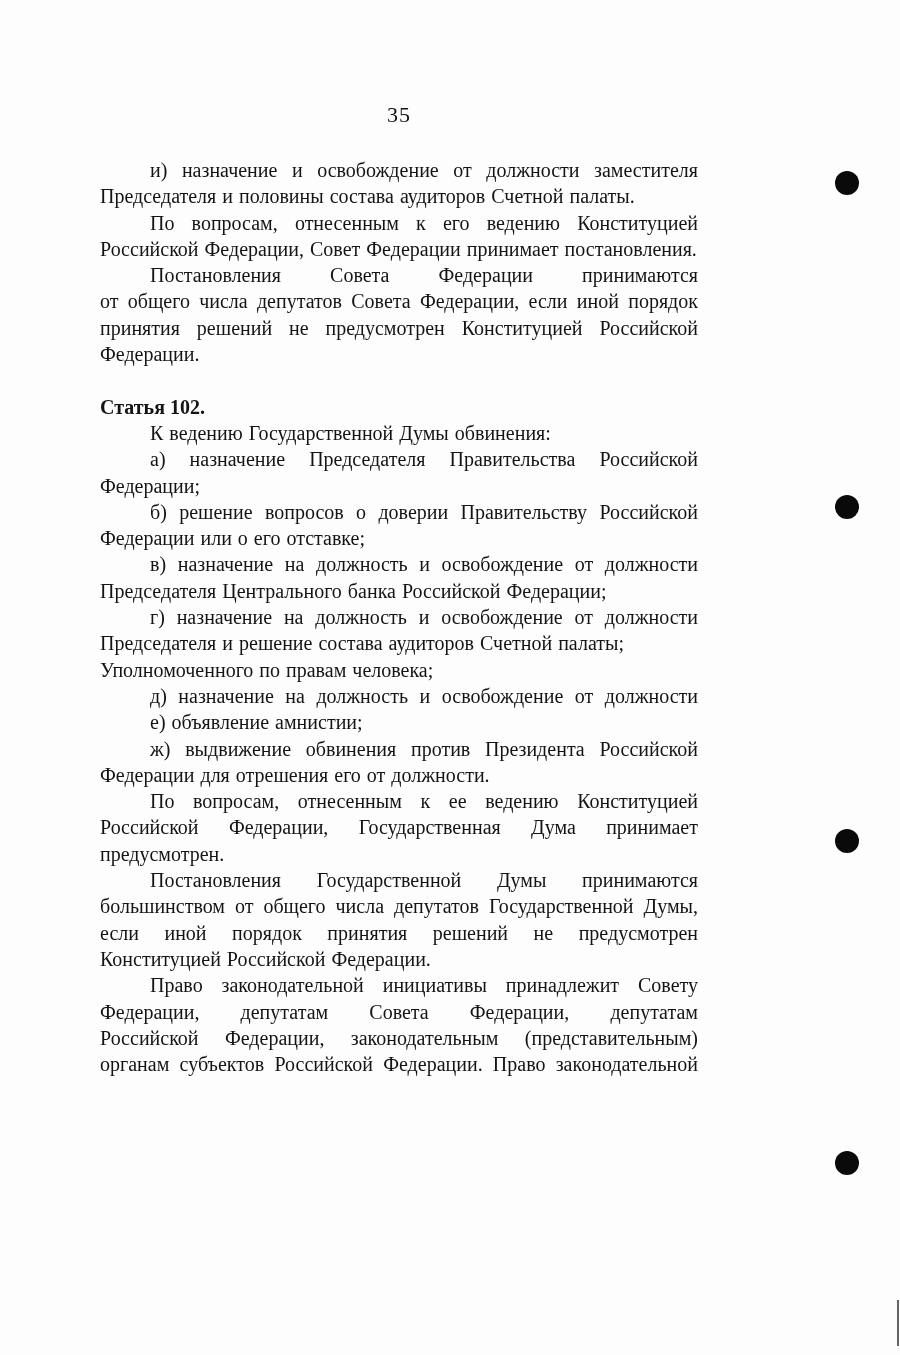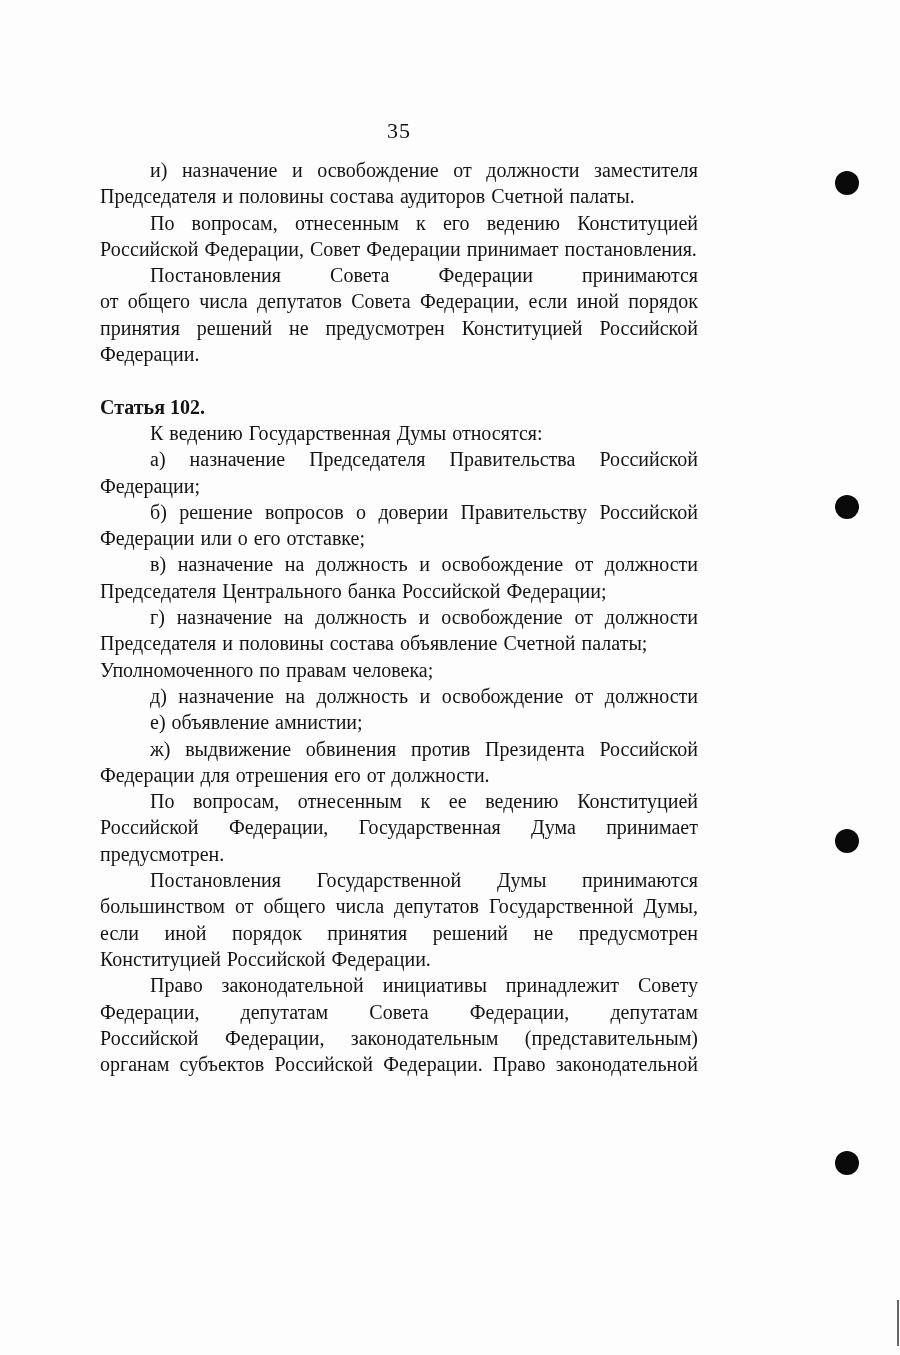--- a/index.html
+++ b/index.html
@@ -16,21 +16,21 @@
     color: #141414;
   }
   .scan-page {
     position: absolute;
     inset: 0;
     background: #fdfdfd;
   }
   .page-number {
     position: absolute;
     left: 100px;
-    top: 118px;
+    top: 102px;
     width: 598px;
     text-align: center;
     font-size: 22px;
     letter-spacing: 1px;
   }
   .text-column {
     position: absolute;
     left: 100px;
     top: 157px;
     width: 598px;
@@ -83,37 +83,37 @@
           <div class="line last">Российской Федерации, Совет Федерации принимает постановления.</div>
         </div>
         <div class="para">
           <div class="line first">Постановления Совета Федерации принимаются большинством</div>
           <div class="line">от общего числа депутатов Совета Федерации, если иной порядок</div>
           <div class="line">принятия решений не предусмотрен  Конституцией Российской</div>
           <div class="line last">Федерации.</div>
         </div>
         <div class="heading">Статья 102.</div>
         <div class="para">
-          <div class="line first last">К ведению Государственная Думы относятся:</div>
+          <div class="line first last">К ведению Государственной Думы обвинения:</div>
         </div>
         <div class="para">
           <div class="line first">а) назначение Председателя Правительства Российской</div>
           <div class="line last">Федерации;</div>
         </div>
         <div class="para">
           <div class="line first">б) решение вопросов о доверии Правительству Российской</div>
           <div class="line last">Федерации или о его отставке;</div>
         </div>
         <div class="para">
           <div class="line first">в) назначение на должность и освобождение от должности</div>
           <div class="line last">Председателя Центрального банка Российской Федерации;</div>
         </div>
         <div class="para">
           <div class="line first">г) назначение на должность и освобождение от должности</div>
-          <div class="line last">Председателя и половины состава объявление Счетной палаты;</div>
+          <div class="line last">Председателя и решение состава аудиторов Счетной палаты;</div>
         </div>
         <div class="para">
           <div class="line last">Уполномоченного по правам человека;</div>
           <div class="line first">д) назначение на должность и освобождение от должности</div>
         </div>
         <div class="para">
           <div class="line first last">е) объявление амнистии;</div>
         </div>
         <div class="para">
           <div class="line first">ж) выдвижение обвинения против Президента Российской</div>

